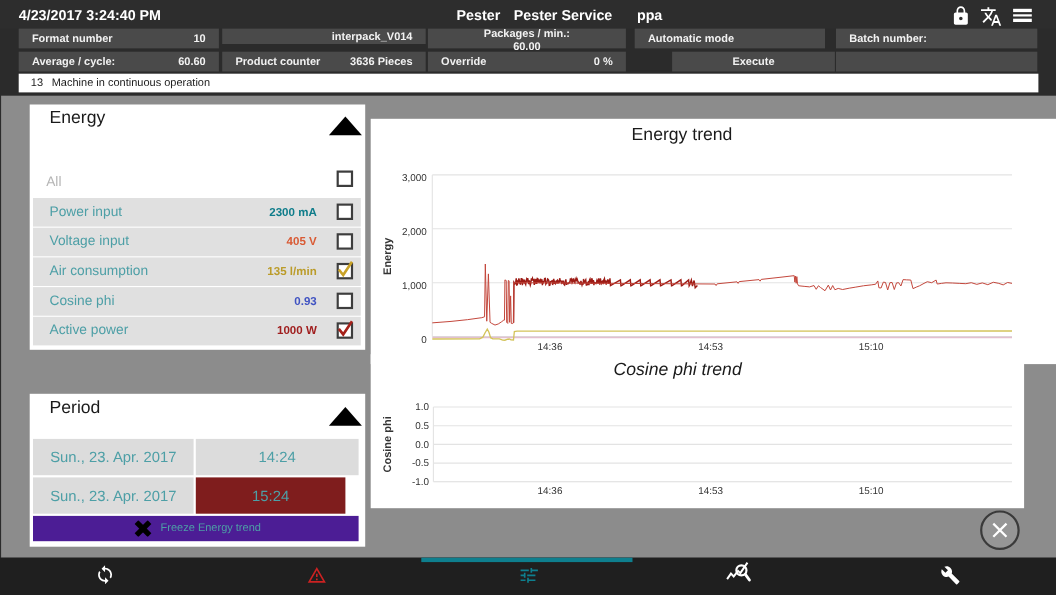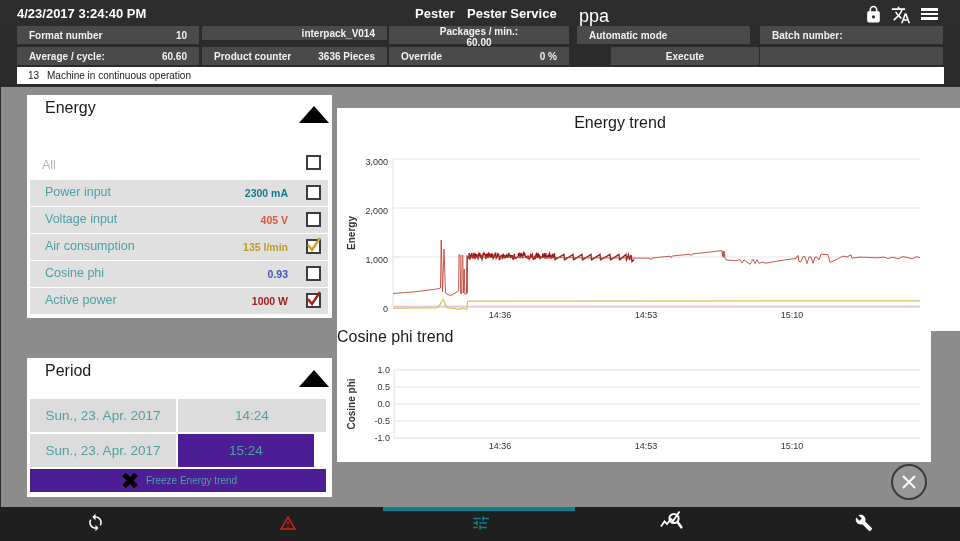--- a/index.html
+++ b/index.html
@@ -15,21 +15,21 @@
   .cbox { position:absolute; left:279px; top:5px; width:15px; height:15px; background:#fff; border:2px solid #3d3d3d; }
   .ticklbl { font-size:9px; fill:#333; font-family:"Liberation Sans",sans-serif; }
 </style>
 </head>
 <body>
 
 <div class="abs" style="left:0;top:0;width:960px;height:26px;background:#2d2d2d;"></div>
 <div class="abs" style="left:17px;top:6px;font-size:13px;font-weight:bold;color:#fff;">4/23/2017 3:24:40 PM</div>
 <div class="abs" style="left:415px;top:6px;font-size:13px;font-weight:bold;color:#fff;">Pester</div>
 <div class="abs" style="left:467px;top:6px;font-size:13px;font-weight:bold;color:#fff;">Pester Service</div>
-<div class="abs" style="left:579px;top:6px;font-size:18px;font-weight:normal;color:#fff;">ppa</div>
+<div class="abs" style="left:579px;top:6px;font-size:13px;font-weight:bold;color:#fff;">ppa</div>
 
 <svg class="abs" style="left:864px;top:5px;" width="19" height="19" viewBox="0 0 24 24">
     <path fill="#fff" d="M18 8h-1V6c0-2.76-2.24-5-5-5S7 3.24 7 6v2H6c-1.1 0-2 .9-2 2v10c0 1.1.9 2 2 2h12c1.1 0 2-.9 2-2V10c0-1.1-.9-2-2-2zm-6 9c-1.1 0-2-.9-2-2s.9-2 2-2 2 .9 2 2-.9 2-2 2zm3.1-9H8.9V6c0-1.71 1.39-3.1 3.1-3.1 1.71 0 3.1 1.39 3.1 3.1v2z"></path>
   </svg>
 <svg class="abs" style="left:891px;top:5px;" width="20" height="20" viewBox="0 0 24 24">
     <path fill="#fff" d="M12.87 15.07l-2.54-2.51.03-.03c1.74-1.94 2.98-4.17 3.71-6.53H17V4h-7V2H8v2H1v1.99h11.17C11.5 7.92 10.44 9.75 9 11.35 8.07 10.32 7.3 9.19 6.69 8h-2c.73 1.63 1.73 3.17 2.98 4.56l-5.09 5.02L4 19l5-5 3.11 3.11.76-2.04zM18.5 10h-2L12 22h2l1.12-3h4.75L21 22h2l-4.5-12zm-2.62 7l1.62-4.33L19.12 17h-3.24z"></path>
   </svg>
 <div class="abs" style="left:921px;top:8px;width:17px;height:2.5px;background:#fff;"></div>
 <div class="abs" style="left:921px;top:12.5px;width:17px;height:2.5px;background:#fff;"></div>
 <div class="abs" style="left:921px;top:17px;width:17px;height:2.5px;background:#fff;"></div>
@@ -114,21 +114,21 @@
       <polyline points="4,10 8,15 16,3" fill="none" stroke="#a52019" stroke-width="2.4"></polyline>
     </svg>
 </div>
 
 <div class="panel" style="left:27px;top:322px;width:305px;height:139px;margin-top:36px;">
   <div class="abs" style="left:18px;top:4px;font-size:16px;color:#1a1a1a;">Period</div>
   <div class="tri" style="left:272px;top:12px;"></div>
   <div class="abs" style="left:3px;top:41px;width:146px;height:33px;background:#dcdcdc;text-align:center;line-height:33px;font-size:13.5px;color:#4d9fa6;">Sun., 23. Apr. 2017</div>
   <div class="abs" style="left:151px;top:41px;width:148px;height:33px;background:#dcdcdc;text-align:center;line-height:33px;font-size:13.5px;color:#4d9fa6;">14:24</div>
   <div class="abs" style="left:3px;top:76px;width:146px;height:33px;background:#dcdcdc;text-align:center;line-height:33px;font-size:13.5px;color:#4d9fa6;">Sun., 23. Apr. 2017</div>
-  <div class="abs" style="left:151px;top:76px;width:136px;height:33px;background:#4c1d95;text-align:center;line-height:33px;font-size:13.5px;color:#4d9fa6;">15:24</div>
+  <div class="abs" style="left:151px;top:76px;width:136px;height:33px;background:#7f1d1d;text-align:center;line-height:33px;font-size:13.5px;color:#4d9fa6;">15:24</div>
   <div class="abs" style="left:3px;top:111px;width:296px;height:23px;background:#4c1d95;text-align:center;line-height:23px;padding-left:30px;">
     <svg style="position:absolute;left:92px;top:4px;" width="16" height="15" viewBox="0 0 16 15">
         <g transform="translate(8,7.5)">
           <rect x="-8.4" y="-2.4" width="16.8" height="4.8" transform="rotate(45)" fill="#000"></rect>
           <rect x="-8.4" y="-2.4" width="16.8" height="4.8" transform="rotate(-45)" fill="#000"></rect>
         </g>
       </svg>
     <span style="position:absolute;left:116px;top:0;width:296px;text-align:left;font-size:10px;color:#4d9fa6;">Freeze Energy trend</span>
   </div>
 </div>
@@ -151,21 +151,21 @@
     <text class="ticklbl" x="455" y="210" text-anchor="middle">15:10</text>
     <text x="18" y="125" class="ticklbl" style="font-weight:bold;font-size:10px;" text-anchor="middle" transform="rotate(-90 18 125)">Energy</text>
     <polyline id="pink" fill="none" stroke="#e3bfcf" stroke-width="1.2" points="56,198.8 583,198.8"></polyline>
     <polyline id="yellow" fill="none" stroke="#d3c35a" stroke-width="1.2" points="56.0,200.2 99.0,200.0 102.0,198.5 104.0,194.5 106.0,191.2 107.5,194.0 109.0,199.0 111.0,200.0 117.0,200.1 120.0,201.2 122.0,201.3 124.5,200.4 126.0,200.2 127.5,201.0 129.8,201.1 130.6,193.4 133.0,193.1 583.0,192.9"></polyline>
     <polyline id="band" fill="none" stroke="#9d1b15" stroke-width="1.3" points="129.9,185.5 130.2,148.5 130.5,148.9 131.1,150.1 131.7,149.7 132.3,145.1 132.8,151.0 133.3,150.8 133.7,147.9 134.1,148.4 134.7,145.0 135.1,146.7 135.7,149.9 136.1,150.1 136.5,148.9 136.9,144.9 137.5,146.3 137.9,151.3 138.5,146.8 139.2,148.4 139.7,146.2 140.3,149.4 140.9,150.7 141.4,147.2 141.8,145.8 142.2,146.9 142.7,144.9 143.2,147.1 143.7,150.2 144.2,146.9 144.7,149.5 145.1,151.2 145.5,149.8 146.1,145.0 146.6,147.3 147.1,145.0 147.5,146.1 148.1,146.2 148.7,150.9 149.3,147.1 149.8,148.3 150.3,145.6 150.9,150.1 151.5,145.1 152.1,145.5 152.6,148.9 153.2,147.1 153.8,148.4 154.2,147.0 154.6,145.4 155.1,149.4 155.7,145.9 156.1,151.3 156.6,147.5 157.0,148.8 157.6,147.9 158.1,145.3 158.7,145.1 159.2,150.3 159.6,149.7 160.2,149.0 160.8,145.6 161.2,145.9 161.8,146.8 162.3,151.4 162.9,151.2 163.4,148.1 163.9,148.0 164.4,147.5 164.8,147.3 165.4,151.1 165.9,148.2 166.4,145.5 166.9,150.0 167.4,147.2 168.0,149.9 168.6,149.2 169.1,147.3 169.7,146.7 170.2,149.9 170.7,146.8 171.3,149.1 171.8,145.0 172.3,146.5 172.9,147.9 173.5,149.1 174.0,147.2 174.6,149.7 175.2,147.2 175.7,150.6 176.3,151.2 176.9,148.3 177.4,146.0 178.0,151.0 178.5,149.4 179.0,149.7 179.4,150.0 180.0,149.2 180.4,148.9 181.0,149.0 181.6,145.1 182.0,147.8 182.5,146.3 183.1,149.0 183.5,148.0 183.9,145.2 184.3,147.0 184.7,146.2 185.1,147.9 185.6,148.9 186.1,146.4 186.7,144.9 187.2,146.7 187.7,145.7 188.2,147.3 188.6,148.9 189.0,148.4 189.5,148.7 190.1,150.2 190.6,150.2 191.1,147.3 191.5,148.8 192.1,151.1 192.7,148.9 193.1,150.7 193.5,145.6 194.0,148.9 194.4,149.0 195.0,147.3 195.5,146.4 196.0,151.2 196.4,151.2 197.0,148.8 197.5,151.3 198.0,147.6 198.4,151.3 198.9,146.8 199.4,145.7 199.9,147.8 200.4,150.0 201.0,145.0 201.5,146.7 202.1,150.0 202.5,146.6 202.9,151.3 203.4,148.8 203.9,149.1 204.4,149.7 204.8,149.8 205.3,148.4 205.7,146.8 206.2,147.9 206.7,149.7 207.2,145.1 207.7,147.9 208.3,150.7 208.8,145.0 209.3,147.7 209.9,149.5 210.4,148.0 211.0,147.4 211.5,150.4 211.9,146.8 212.5,145.3 213.1,149.4 213.6,146.8 214.1,150.8 214.5,148.0 215.0,148.1 215.5,145.9 216.0,150.2 216.4,146.4 217.0,150.1 217.5,145.1 218.0,151.6 227.0,146.4 227.5,151.8 228.0,151.6 236.0,146.4 236.5,151.8 237.0,151.6 245.0,146.4 245.5,151.8 246.0,151.6 254.0,146.4 254.5,151.8 255.0,151.6 263.0,146.4 263.5,151.8 264.0,151.6 273.0,146.4 273.5,151.8 274.0,151.6 282.0,146.4 282.5,151.8 283.0,151.6 289.0,146.4 289.5,151.8 290.0,150.8 291.5,146.6 292.5,152.0 294.0,147.0 295.0,153.6 297.0,151.5"></polyline>
     <polyline id="red" fill="none" stroke="#c2453a" stroke-width="0.9" points="56,185.5 73,184.2 88,182.6 101,180.8 103.5,180.0 104.2,132.0 105.5,184.0 107.0,141.0 108.5,185.0 110.0,186.0 113.0,187.5 116.0,186.5 119.0,184.5 121.0,183.0 121.6,183.0 122.0,146.5 123.2,147.0 123.6,185.0 124.6,186.0 125.1,147.0 125.8,147.3 126.3,185.0 127.2,161.0 127.8,186.0 129.2,186.0 129.8,185.5 130.2,149.0 313.0,150.2 314.0,151.6 315.0,150.0 333.0,148.2 334.0,149.6 335.0,148.0 353.0,146.2 354.0,147.6 355.0,146.0 373.0,144.0 385.0,142.6 385.6,148.5 386.2,143.0 386.8,149.5 387.4,143.5 388.0,150.0 389.0,151.8 394.0,152.3 399.0,152.8 403.0,151.6 405.0,155.0 407.0,151.8 409.0,153.4 413.0,156.3 416.0,151.2 418.0,155.6 420.0,151.6 422.0,155.4 425.0,154.2 429.0,155.2 435.0,154.0 441.0,153.0 448.0,151.8 455.0,151.0 459.0,150.4 461.0,147.4 462.0,153.6 464.0,153.8 466.0,148.5 468.0,148.8 470.0,155.6 472.0,149.0 474.0,148.8 476.0,155.2 478.0,149.2 480.0,149.0 482.0,152.0 484.0,146.2 487.0,146.4 491.0,146.6 493.0,154.4 496.0,153.0 499.0,151.8 503.0,149.6 506.0,148.1 510.0,149.0 514.0,146.6 515.0,150.2 519.0,149.6 523.0,149.1 529.0,149.3 535.0,149.6 541.0,149.9 546.0,149.0 551.0,150.5 556.0,149.2 561.0,150.8 566.0,148.6 571.0,149.6 575.0,151.0 579.0,148.8 583.0,149.6"></polyline>
   </svg>
 </div>
 
 <div class="panel" style="left:337px;top:322px;width:594px;height:140px;">
-  <div class="abs" style="left:0;top:6px;width:558px;text-align:left;font-size:16px;color:#1a1a1a;">Cosine phi trend</div>
+  <div class="abs" style="left:0;top:6px;width:558px;text-align:center;font-size:16px;color:#1a1a1a;font-style:italic;">Cosine phi trend</div>
   <svg class="abs" style="left:0;top:0;" width="594" height="140" viewBox="0 0 594 140">
     <line x1="57" y1="48" x2="583" y2="48" stroke="#e3e3e3" stroke-width="1"></line>
     <line x1="57" y1="65" x2="583" y2="65" stroke="#e3e3e3" stroke-width="1"></line>
     <line x1="57" y1="82" x2="583" y2="82" stroke="#e3e3e3" stroke-width="1"></line>
     <line x1="57" y1="99" x2="583" y2="99" stroke="#e3e3e3" stroke-width="1"></line>
     <line x1="57" y1="116" x2="583" y2="116" stroke="#dcdcdc" stroke-width="1"></line>
     <line x1="57" y1="48" x2="57" y2="116" stroke="#e3e3e3" stroke-width="1"></line>
     <text class="ticklbl" x="53" y="51" text-anchor="end">1.0</text>
     <text class="ticklbl" x="53" y="68" text-anchor="end">0.5</text>
     <text class="ticklbl" x="53" y="85" text-anchor="end">0.0</text>

